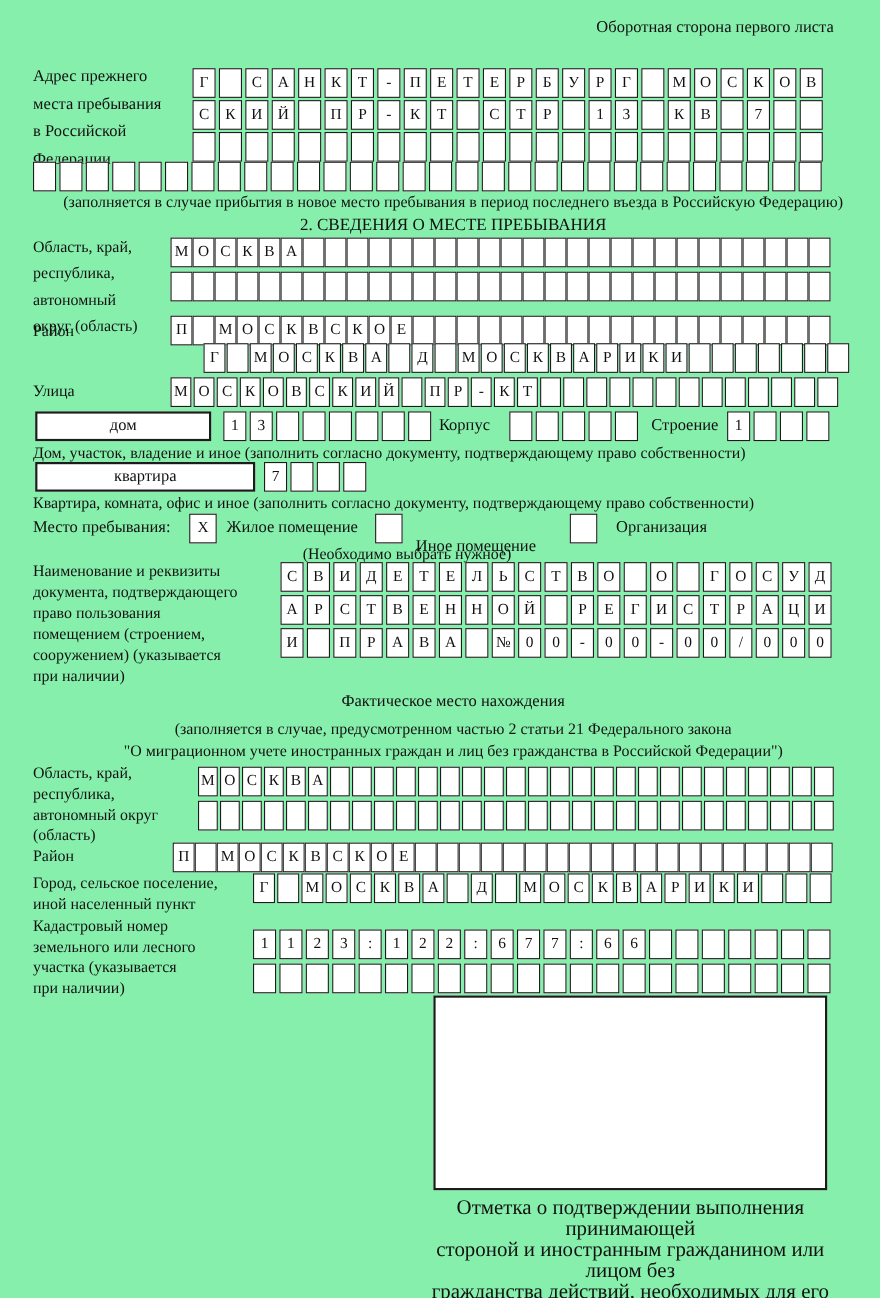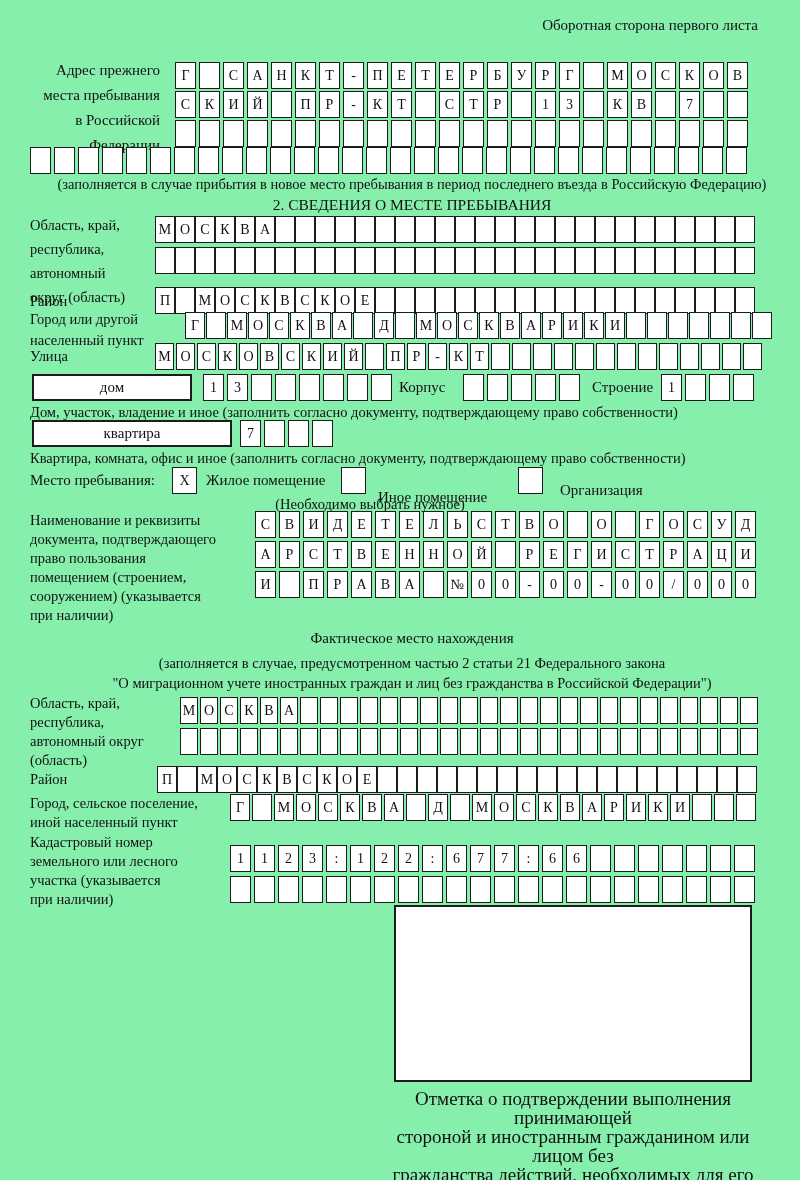--- a/index.html
+++ b/index.html
@@ -30,21 +30,21 @@
   .stamp{box-sizing:border-box;border:2px solid #1c1c1c;background:#fff;}
   .stampcap{font-size:19px;line-height:19px;text-align:center;white-space:pre-line;}
 </style>
 </head>
 <body>
 
 <div class="page">
 
   <div class="abs cap" style="top:17px;right:42px;font-size:15px;">Оборотная сторона первого листа</div>
 
-  <div class="abs lbl lh25" style="left:30px;top:58px;width:130px;text-align:right;">Адрес прежнего
+  <div class="abs lbl lh25" style="left:30px;top:58px;width:130px;">Адрес прежнего
 места пребывания
 в Российской
 Федерации</div>
   <div class="abs row g3" style="left:175px;top:62px;">
       <div class="cell">Г</div>
       <div class="cell"></div>
       <div class="cell">С</div>
       <div class="cell">А</div>
       <div class="cell">Н</div>
       <div class="cell">К</div>
@@ -251,22 +251,20 @@
       <div class="cell"></div>
       <div class="cell"></div>
       <div class="cell"></div>
       <div class="cell"></div>
       <div class="cell"></div>
       <div class="cell"></div>
       <div class="cell"></div>
       <div class="cell"></div>
     </div>
 
-  <div class="abs lbl lh21" style="left:30px;top:309px;width:150px;">Город или другой
-населенный пункт</div>
   <div class="abs row g1" style="left:185px;top:312px;">
       <div class="cell">Г</div>
       <div class="cell"></div>
       <div class="cell">М</div>
       <div class="cell">О</div>
       <div class="cell">С</div>
       <div class="cell">К</div>
       <div class="cell">В</div>
       <div class="cell">А</div>
       <div class="cell"></div>
@@ -360,21 +358,21 @@
       <div class="cell"></div>
     </div>
   <div class="abs cap" style="left:30px;top:450px;">Квартира, комната, офис и иное (заполнить согласно документу, подтверждающему право собственности)</div>
 
   <div class="abs inl" style="left:30px;top:467px;">Место пребывания:</div>
   <div class="abs ckbox" style="left:172px;top:467px;">X</div>
   <div class="abs inl" style="left:206px;top:467px;">Жилое помещение</div>
   <div class="abs ckbox" style="left:341px;top:467px;"></div>
   <div class="abs inl" style="left:378px;top:467px;margin-top:17px;">Иное помещение</div>
   <div class="abs ckbox" style="left:518px;top:467px;"></div>
-  <div class="abs inl" style="left:560px;top:477px;">Организация</div>
+  <div class="abs inl" style="left:560px;top:467px;">Организация</div>
   <div class="abs cap" style="left:230px;top:496px;width:280px;text-align:center;">(Необходимо выбрать нужное)</div>
 
   <div class="abs lbl" style="left:30px;top:511px;width:222px;">Наименование и реквизиты
 документа, подтверждающего
 право пользования
 помещением (строением,
 сооружением) (указывается
 при наличии)</div>
   <div class="abs row g3" style="left:255px;top:511px;">
       <div class="cell">С</div>

